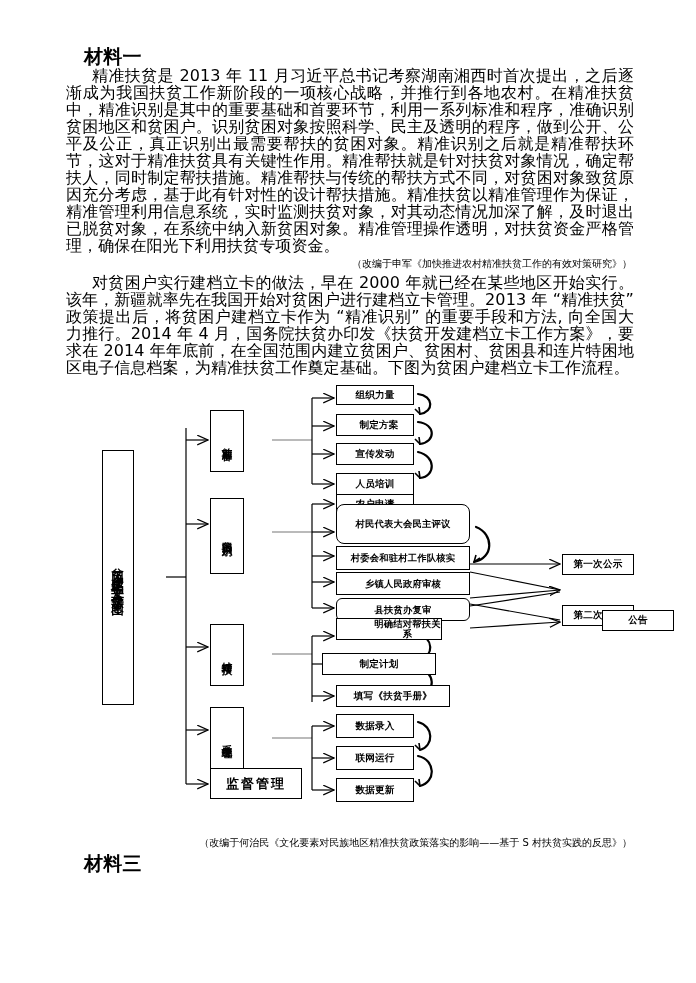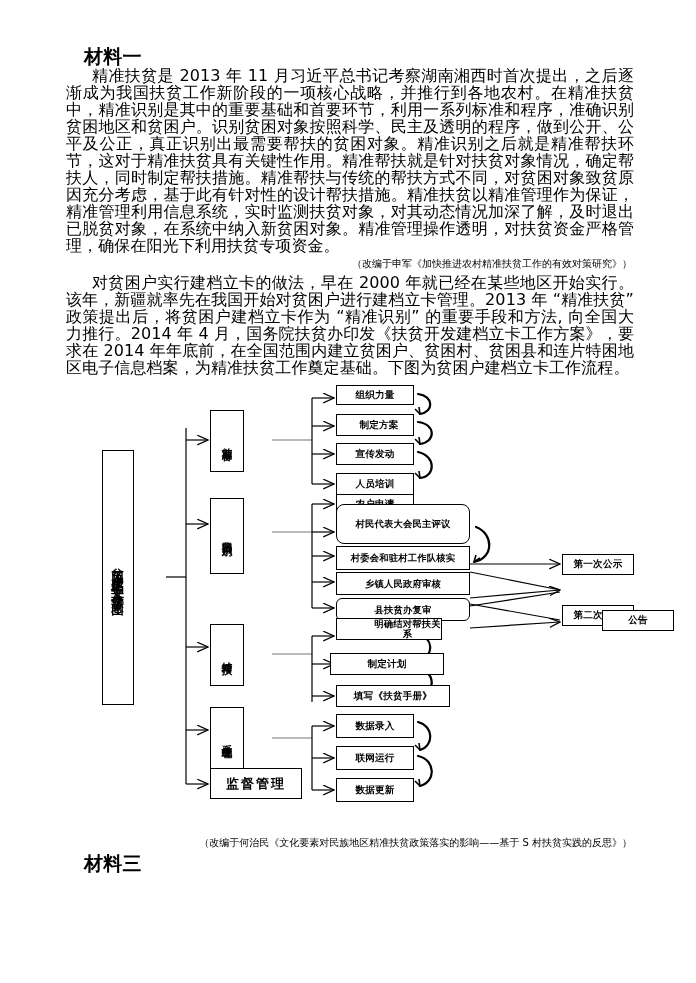--- a/index.html
+++ b/index.html
@@ -191,21 +191,21 @@
     <div class="box wide" style="left:270px;top:112px;width:134px;height:40px;border-radius:8px;">村民代表大会民主评议</div>
     <div class="box wide" style="left:270px;top:154px;width:134px;height:24px;">村委会和驻村工作队核实</div>
     <div class="box wide" style="left:270px;top:180px;width:134px;height:23px;">乡镇人民政府审核</div>
     <div class="box wide" style="left:270px;top:206px;width:134px;height:23px;border-radius:6px;">县扶贫办复审</div>
 
     <div class="box" style="left:496px;top:162px;width:72px;height:21px;">第一次公示</div>
     <div class="box" style="left:496px;top:189px;width:72px;height:21px;margin-top:24px;">第二次公示</div>
     <div class="box" style="left:496px;top:218px;width:72px;height:21px;margin-left:40px;">公告</div>
 
     <div class="box wide" style="left:270px;top:226px;width:106px;height:22px;padding-left:37px;">明确结对帮扶关系</div>
-    <div class="box" style="left:264px;top:261px;width:114px;height:22px;">制定计划</div>
+    <div class="box" style="left:256px;top:261px;width:114px;height:22px;">制定计划</div>
     <div class="box" style="left:270px;top:293px;width:114px;height:22px;">填写《扶贫手册》</div>
 
     <div class="box" style="left:270px;top:322px;width:78px;height:24px;">数据录入</div>
     <div class="box" style="left:270px;top:354px;width:78px;height:24px;">联网运行</div>
     <div class="box" style="left:270px;top:386px;width:78px;height:24px;">数据更新</div>
 
   </div>
 
   <div style="position:absolute;left:66px;top:833px;width:568px;">
     <p class="attrib">（改编于何治民《文化要素对民族地区精准扶贫政策落实的影响——基于 S 村扶贫实践的反思》）</p>

